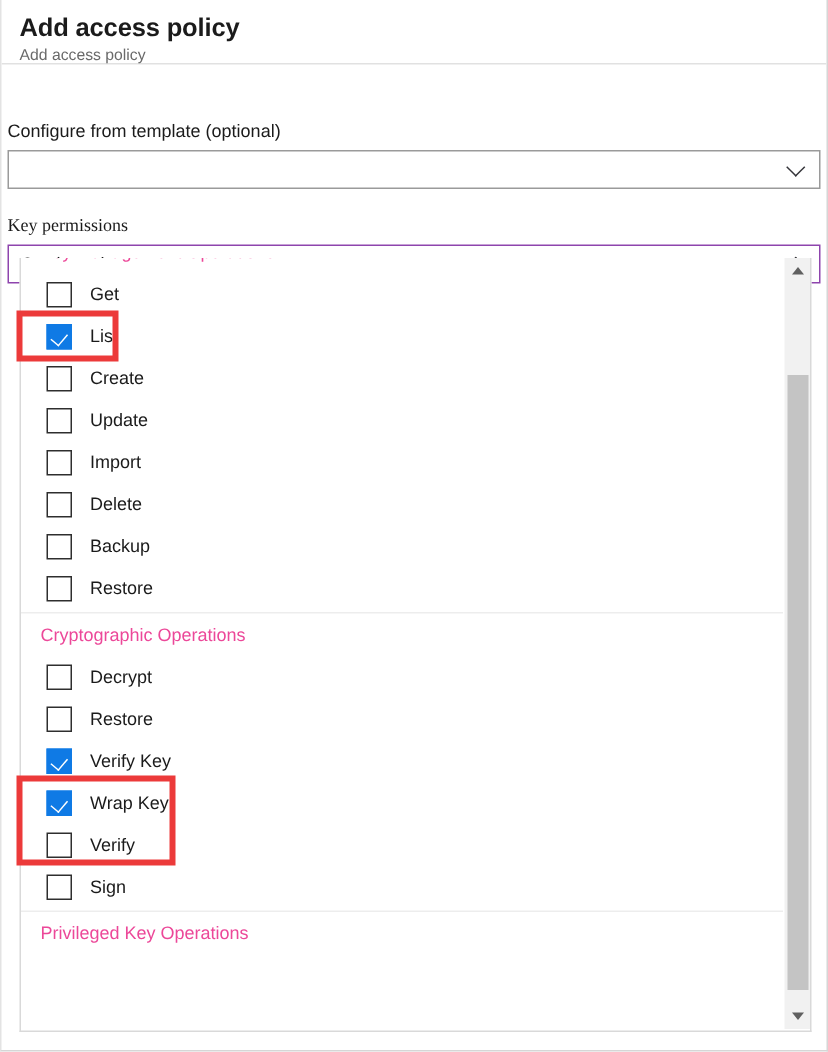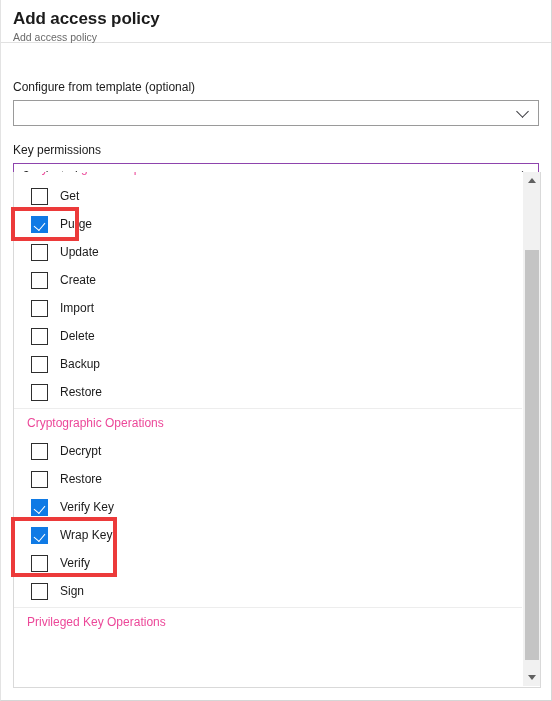--- a/index.html
+++ b/index.html
@@ -45,31 +45,31 @@
   }
   .header-sub {
     font-size: 10.5px;
     color: #6a6a6a;
     line-height: 14px;
     margin-top: 1px;
   }
 
   
   .form {
-    padding: 0 12px;
+    padding: 0 4px;
   }
   .field-label {
     font-size: 12px;
     color: #1b1b1b;
     margin-top: 0;
     margin-bottom: 5px;
     line-height: 16px;
   }
   .label-template { padding-top: 36px; }
-  .label-keyperm  { padding-top: 16px; }
+  .label-keyperm  { padding-top: 16px; font-family: Liberation Serif, serif; }
 
   .select-box {
     height: 26px;
     border: 1px solid #9a9a9a;
     background: #ffffff;
     display: flex;
     align-items: center;
     justify-content: space-between;
     padding: 0 8px 0 9px;
     box-sizing: border-box;
@@ -255,29 +255,29 @@
   <div class="dropdown">
     <div class="dd-scrollview">
       <div class="dd-inner" id="dd-inner">
           <div class="group-header">Key Management Operations</div>
           <div class="opt-row">
             <span class="cb"></span>
             <span class="opt-label">Get</span>
           </div>
           <div class="opt-row">
             <span class="cb checked"></span>
-            <span class="opt-label">Purge</span>
+            <span class="opt-label">List</span>
+          </div>
+          <div class="opt-row">
+            <span class="cb"></span>
+            <span class="opt-label">Create</span>
           </div>
           <div class="opt-row">
             <span class="cb"></span>
             <span class="opt-label">Update</span>
-          </div>
-          <div class="opt-row">
-            <span class="cb"></span>
-            <span class="opt-label">Create</span>
           </div>
           <div class="opt-row">
             <span class="cb"></span>
             <span class="opt-label">Import</span>
           </div>
           <div class="opt-row">
             <span class="cb"></span>
             <span class="opt-label">Delete</span>
           </div>
           <div class="opt-row">

